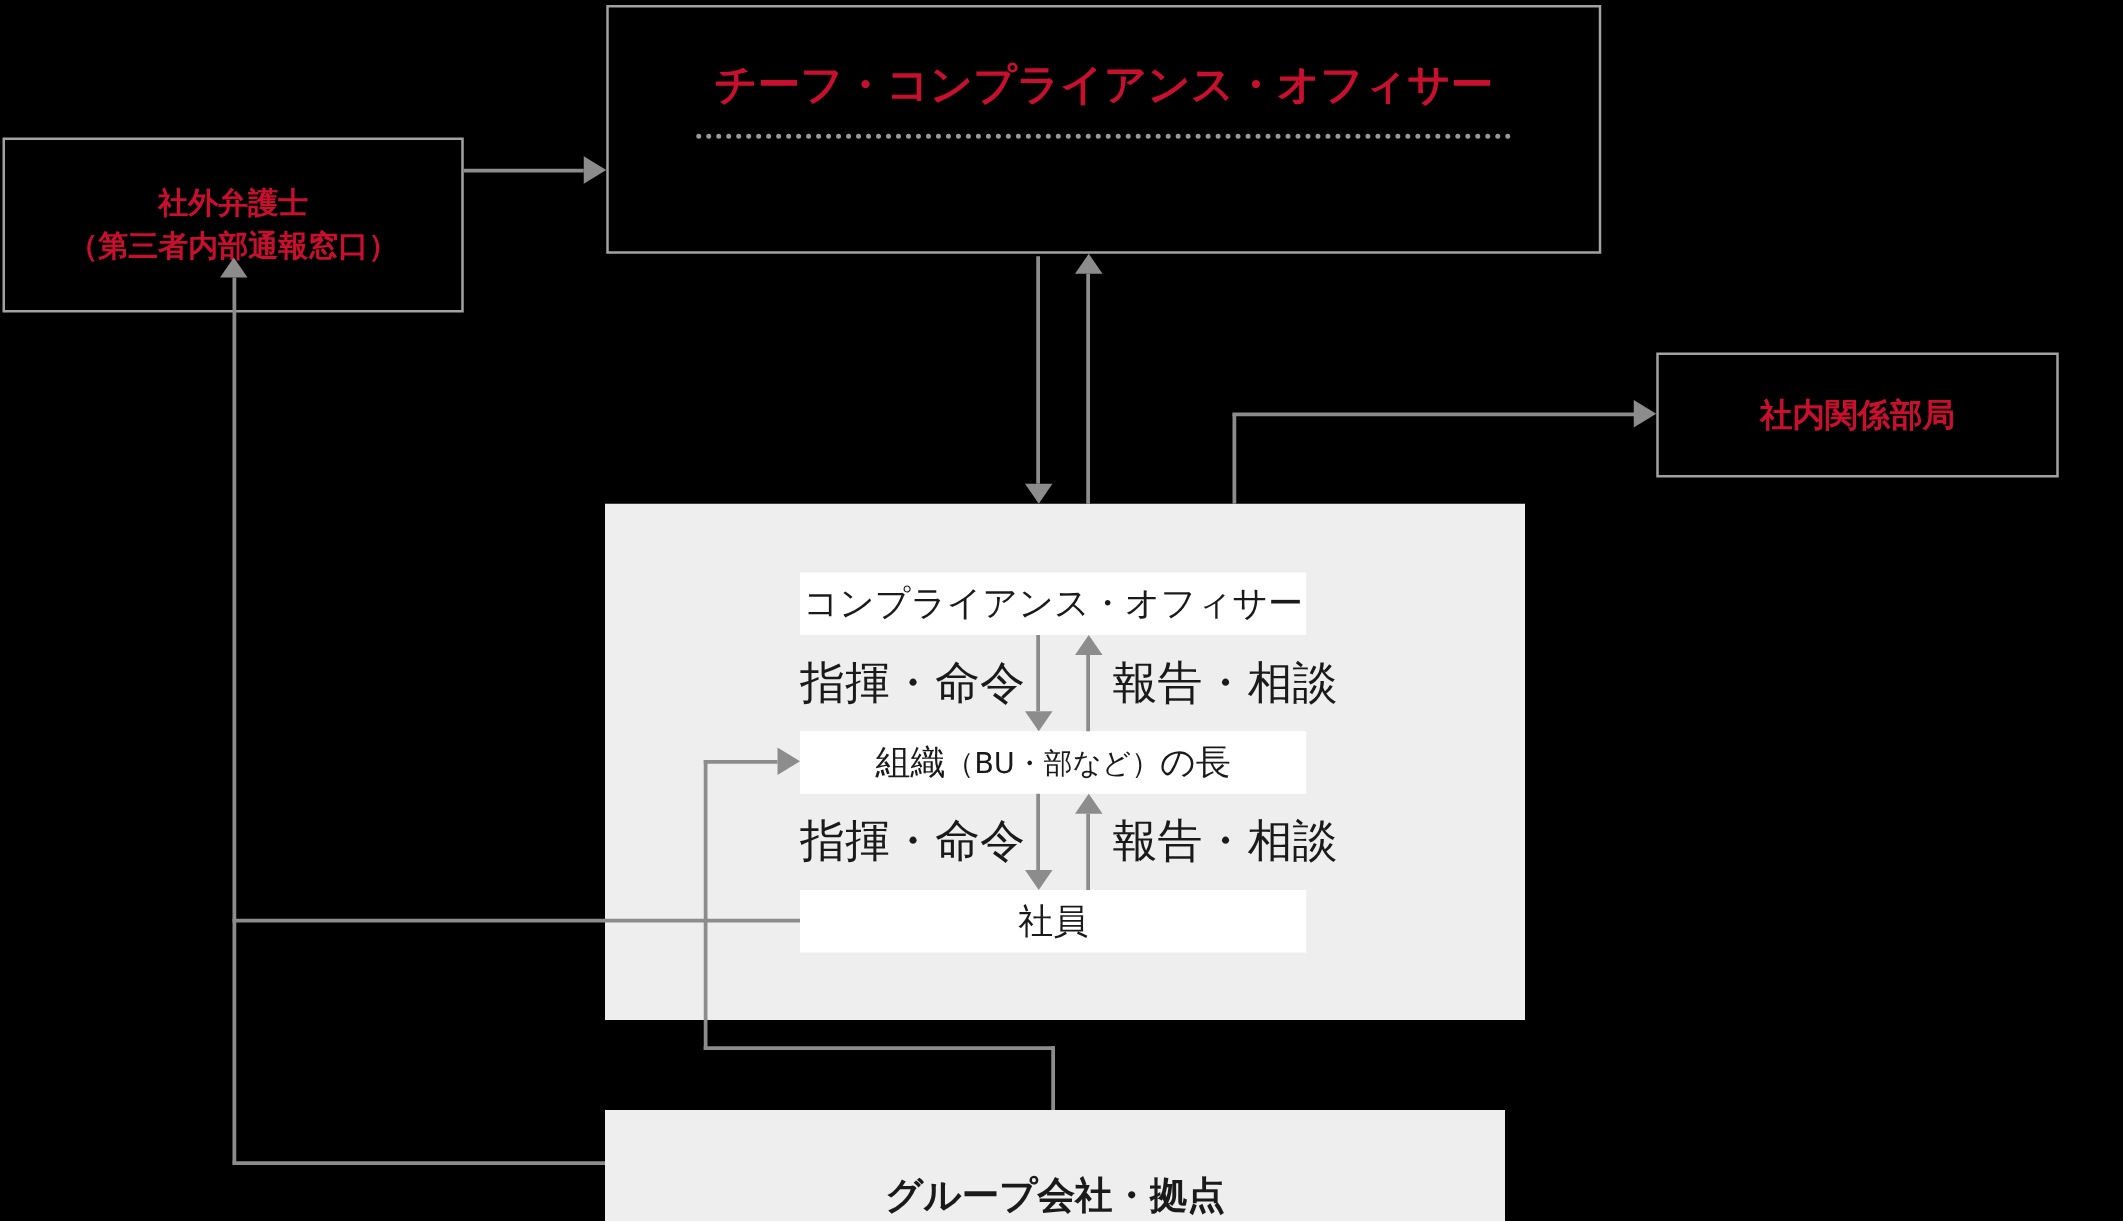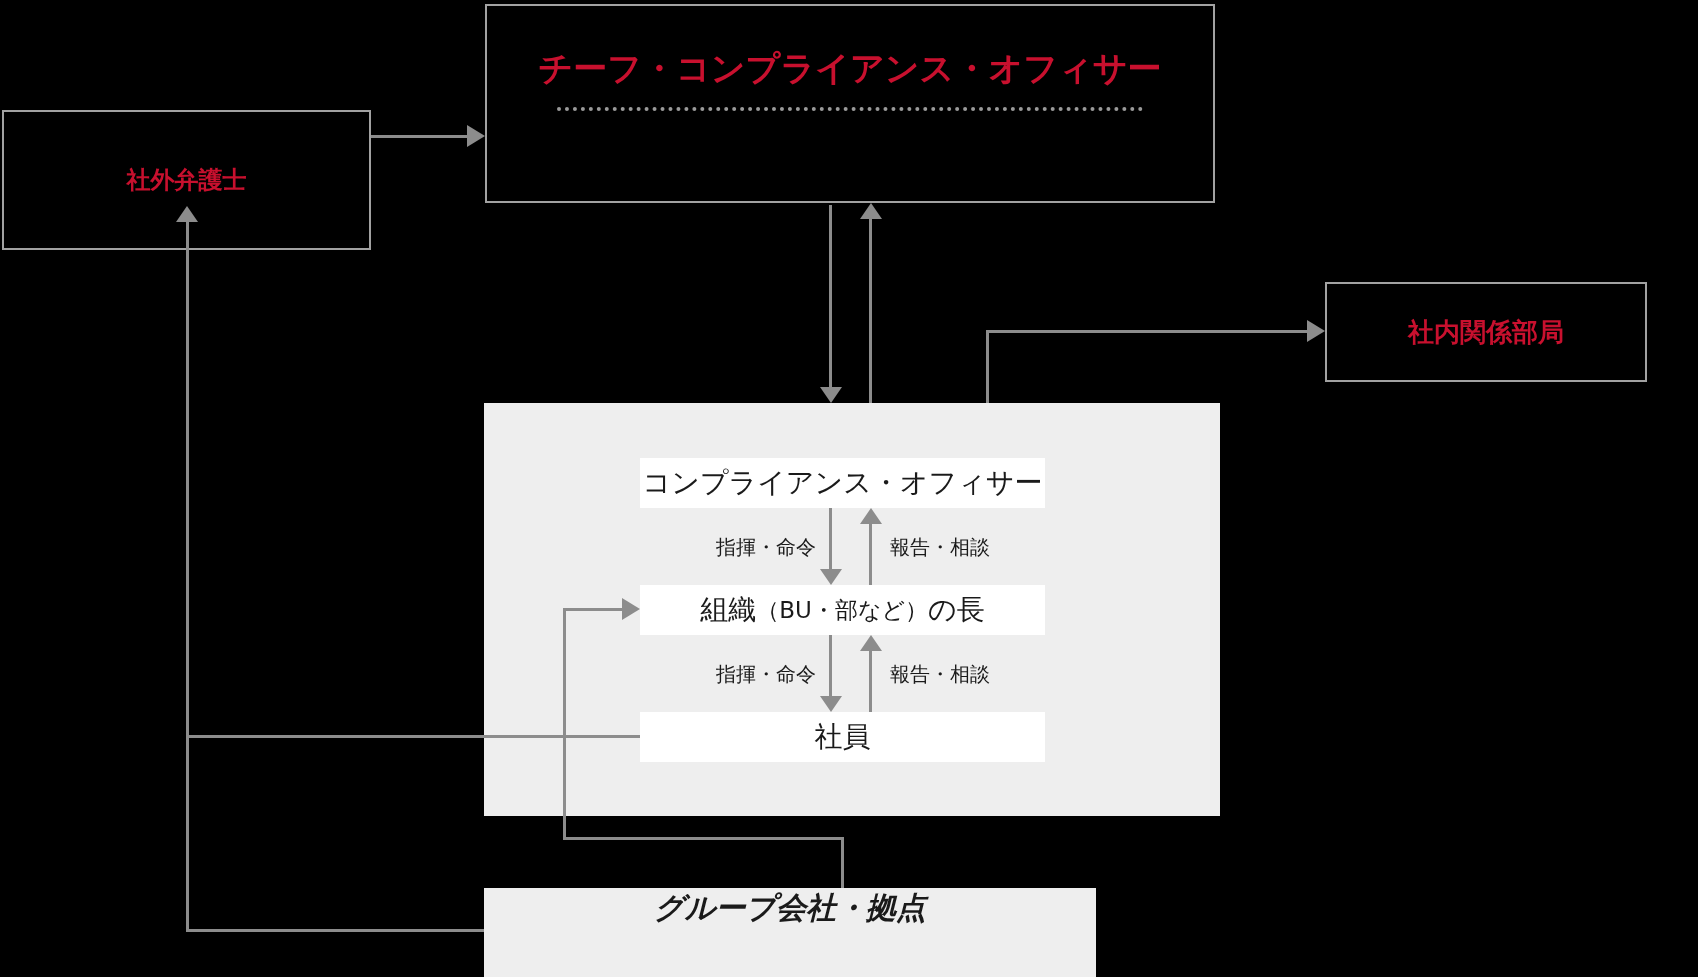--- a/index.html
+++ b/index.html
@@ -13,42 +13,43 @@
   html,body{margin:0;padding:0;background:var(--bg);}
   .canvas{
     position:relative;width:1698px;height:977px;background:var(--bg);
     overflow:hidden;font-family:"DejaVu Sans","Liberation Sans",sans-serif;
   }
   .outbox{position:absolute;border:2px solid var(--border);box-sizing:border-box;
     display:flex;align-items:center;justify-content:center;flex-direction:column;background:transparent;}
   .red-bold{color:var(--red);font-weight:bold;text-align:center;}
   .panel{position:absolute;background:var(--panel);}
   .wbox{position:absolute;background:#ffffff;display:flex;align-items:center;justify-content:center;color:var(--ink);}
-  .edge-label{position:absolute;color:var(--ink);font-size:20px;font-weight:500;line-height:32px;white-space:nowrap;}
+  .edge-label{position:absolute;color:var(--ink);font-size:36px;font-weight:500;line-height:32px;white-space:nowrap;}
   .h-line,.v-line{position:absolute;background:var(--line);}
   .h-line{height:3px;}
   .v-line{width:3px;}
   .ah{position:absolute;width:0;height:0;}
   .ah-right{border-top:11px solid transparent;border-bottom:11px solid transparent;border-left:18px solid var(--line);}
   .ah-down{border-left:11px solid transparent;border-right:11px solid transparent;border-top:16px solid var(--line);}
   .ah-up{border-left:11px solid transparent;border-right:11px solid transparent;border-bottom:16px solid var(--line);}
   .dotted-sep{position:absolute;left:70px;right:70px;top:101px;border-top:4px dotted #9a9a9a;height:0;}
   .cco-title{position:absolute;top:42px;left:0;right:0;text-align:center;font-size:34px;line-height:40px;}
   .paren-small{font-size:23px;}
 </style>
 </head>
 <body>
 
 <div class="canvas">
 
   <div class="outbox" style="left:2px;top:66px;width:369px;height:140px;margin-top:44px;">
     <div class="red-bold" style="font-size:24px;line-height:35px;">社外弁護士</div>
+    <div class="red-bold" style="font-size:24px;line-height:35px;">（第三者内部通報窓口）</div>
   </div>
 
-  <div class="outbox" style="left:485px;top:4px;width:730px;height:199px;">
+  <div class="outbox" style="left:485px;top:4px;width:796px;height:199px;">
     <div class="cco-title red-bold">チーフ・コンプライアンス・オフィサー</div>
     <div class="dotted-sep"></div>
   </div>
 
   <div class="outbox" style="left:1325px;top:282px;width:322px;height:100px;">
     <div class="red-bold" style="font-size:26px;">社内関係部局</div>
   </div>
 
   <div class="panel" style="left:484px;top:403px;width:736px;height:413px;"></div>
 
@@ -64,21 +65,21 @@
 
   <div class="wbox" style="left:640px;top:712px;width:405px;height:50px;font-size:28px;">
     <span>社員</span>
   </div>
 
   <div class="edge-label" style="left:640px;top:531px;width:176px;text-align:right;">指揮・命令</div>
   <div class="edge-label" style="left:890px;top:531px;width:176px;text-align:left;">報告・相談</div>
   <div class="edge-label" style="left:640px;top:658px;width:176px;text-align:right;">指揮・命令</div>
   <div class="edge-label" style="left:890px;top:658px;width:176px;text-align:left;">報告・相談</div>
 
-  <div class="panel" style="left:484px;top:888px;width:612px;height:89px;display:flex;align-items:flex-start;justify-content:center;font-style:italic;">
+  <div class="panel" style="left:484px;top:888px;width:720px;height:89px;display:flex;align-items:flex-end;justify-content:center;">
     <span style="color:var(--ink);font-size:30px;font-weight:bold;">グループ会社・拠点</span>
   </div>
 
   <div class="h-line" style="left:371px;top:135px;width:96px;"></div>
   <div class="ah ah-right" style="left:467px;top:125px;"></div>
 
   <div class="v-line" style="left:829px;top:205px;height:182px;"></div>
   <div class="ah ah-down" style="left:820px;top:387px;"></div>
 
   <div class="v-line" style="left:869px;top:219px;height:184px;"></div>

